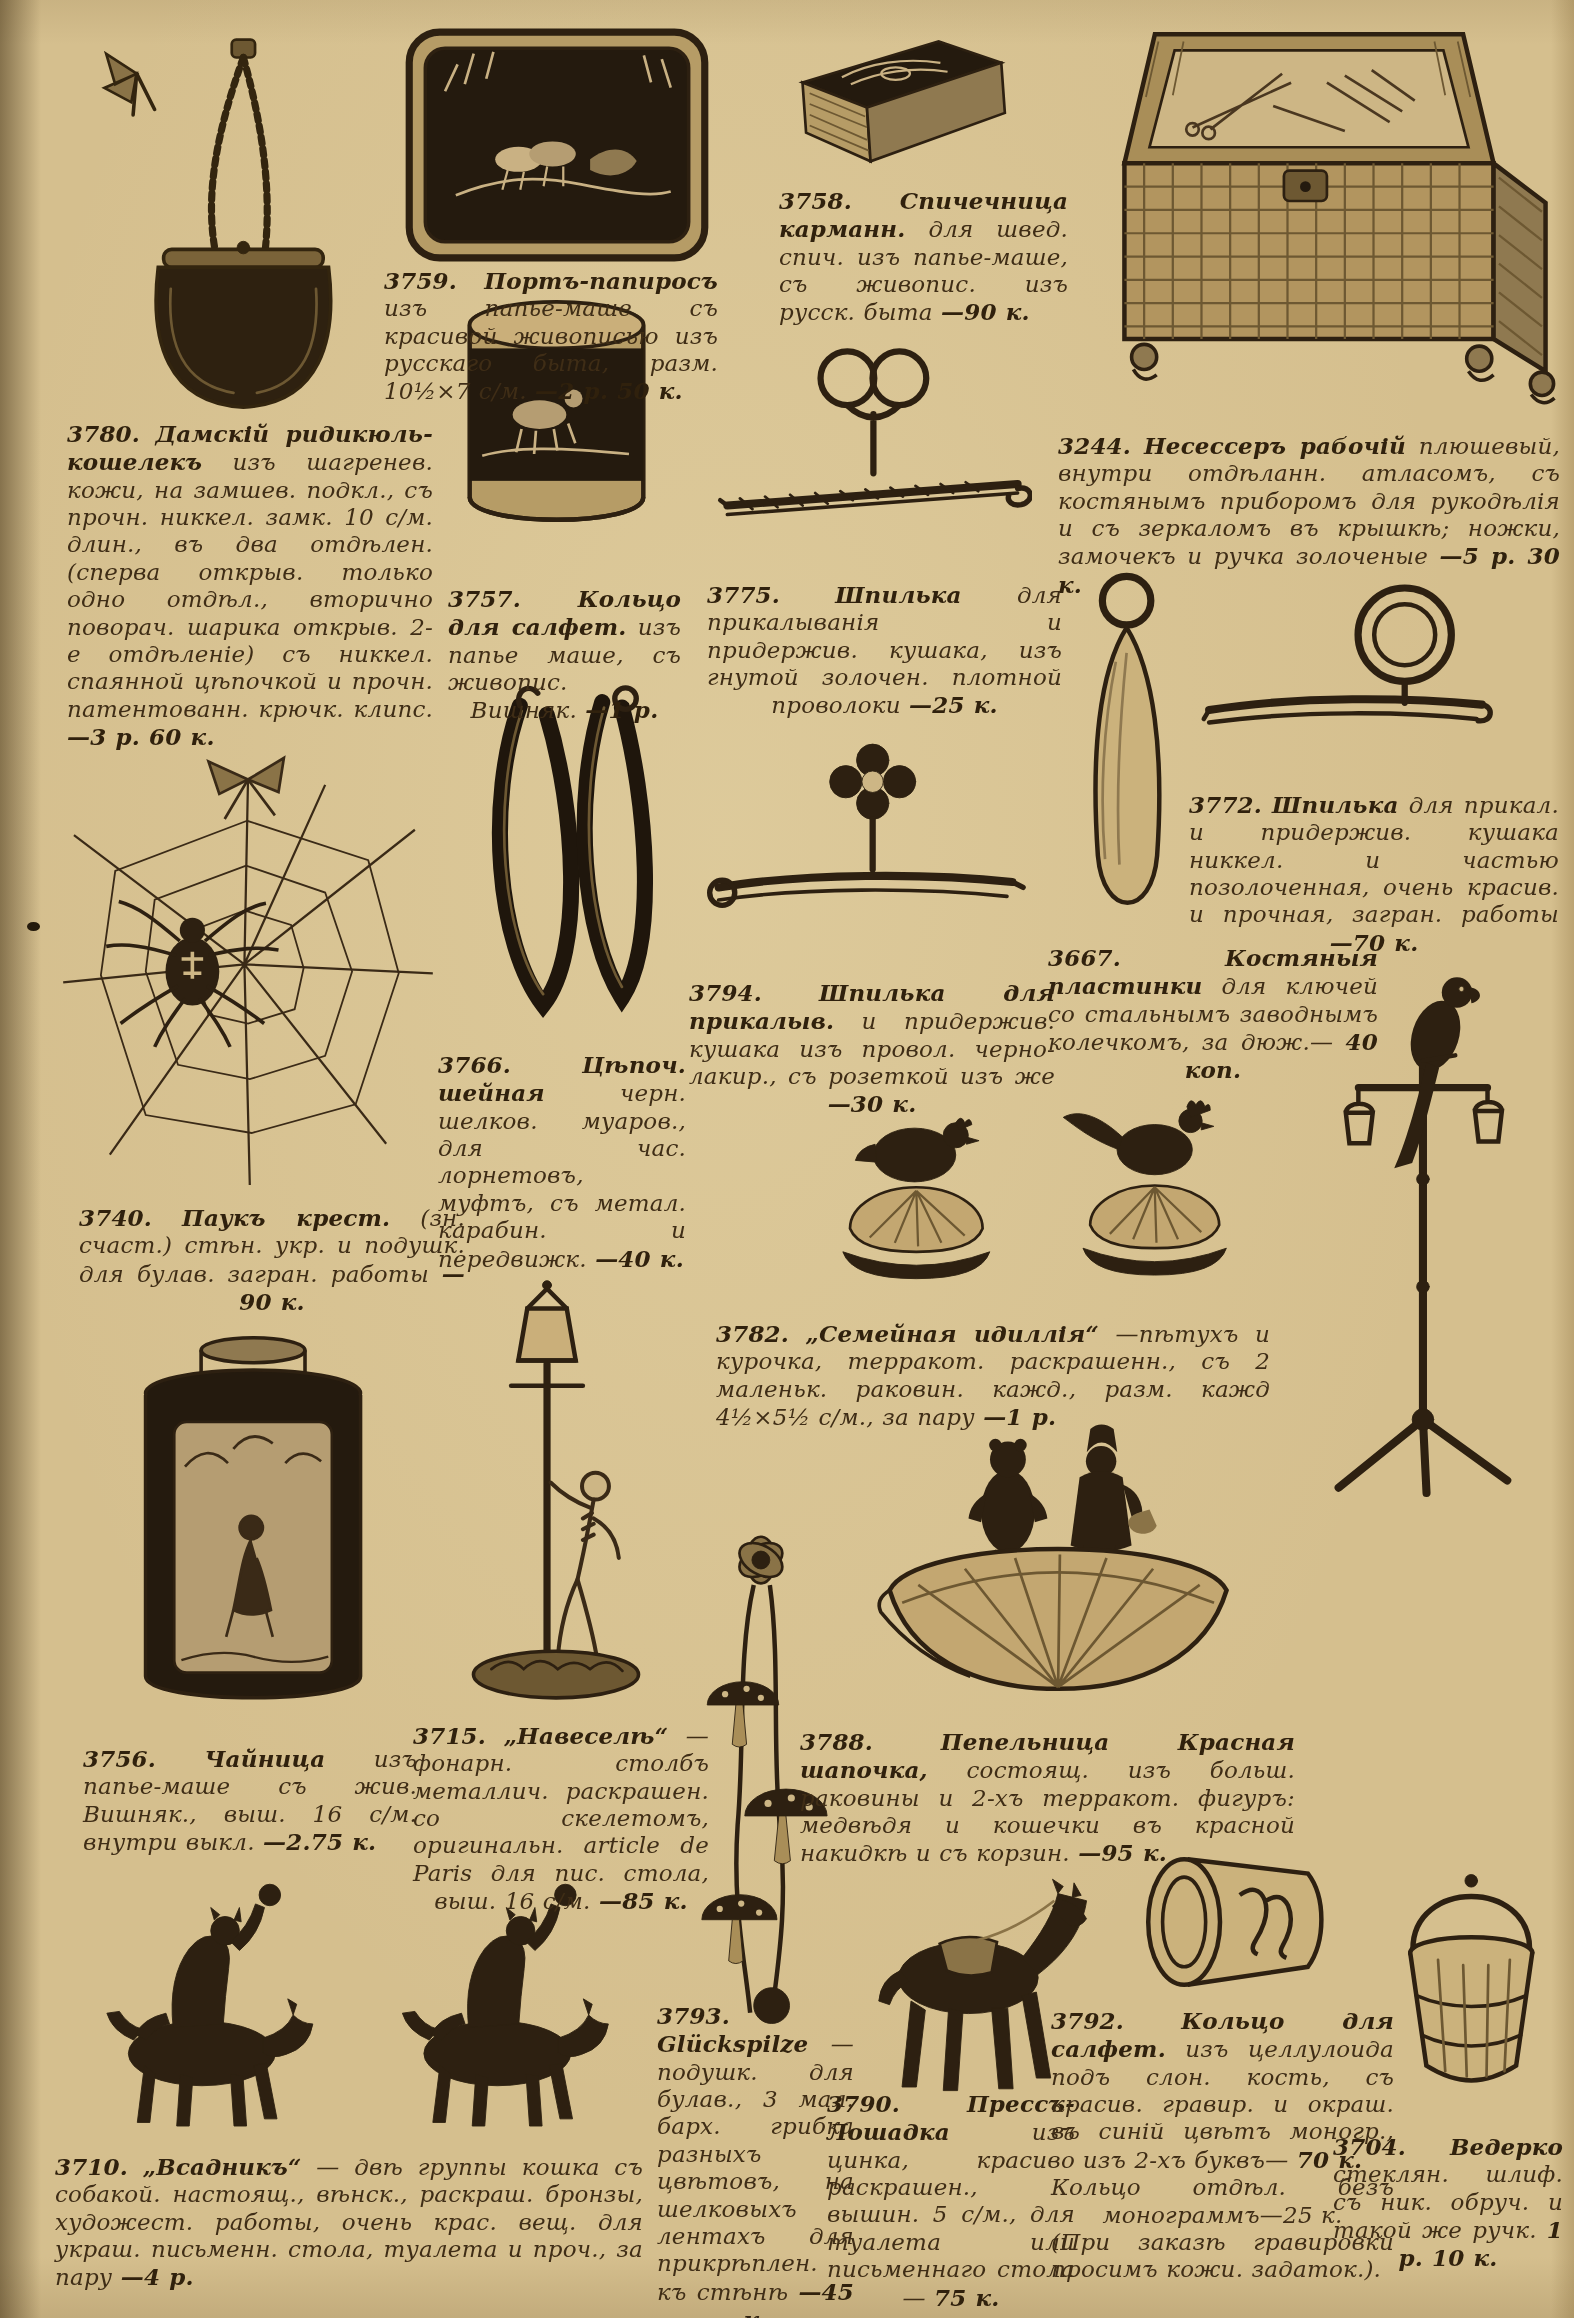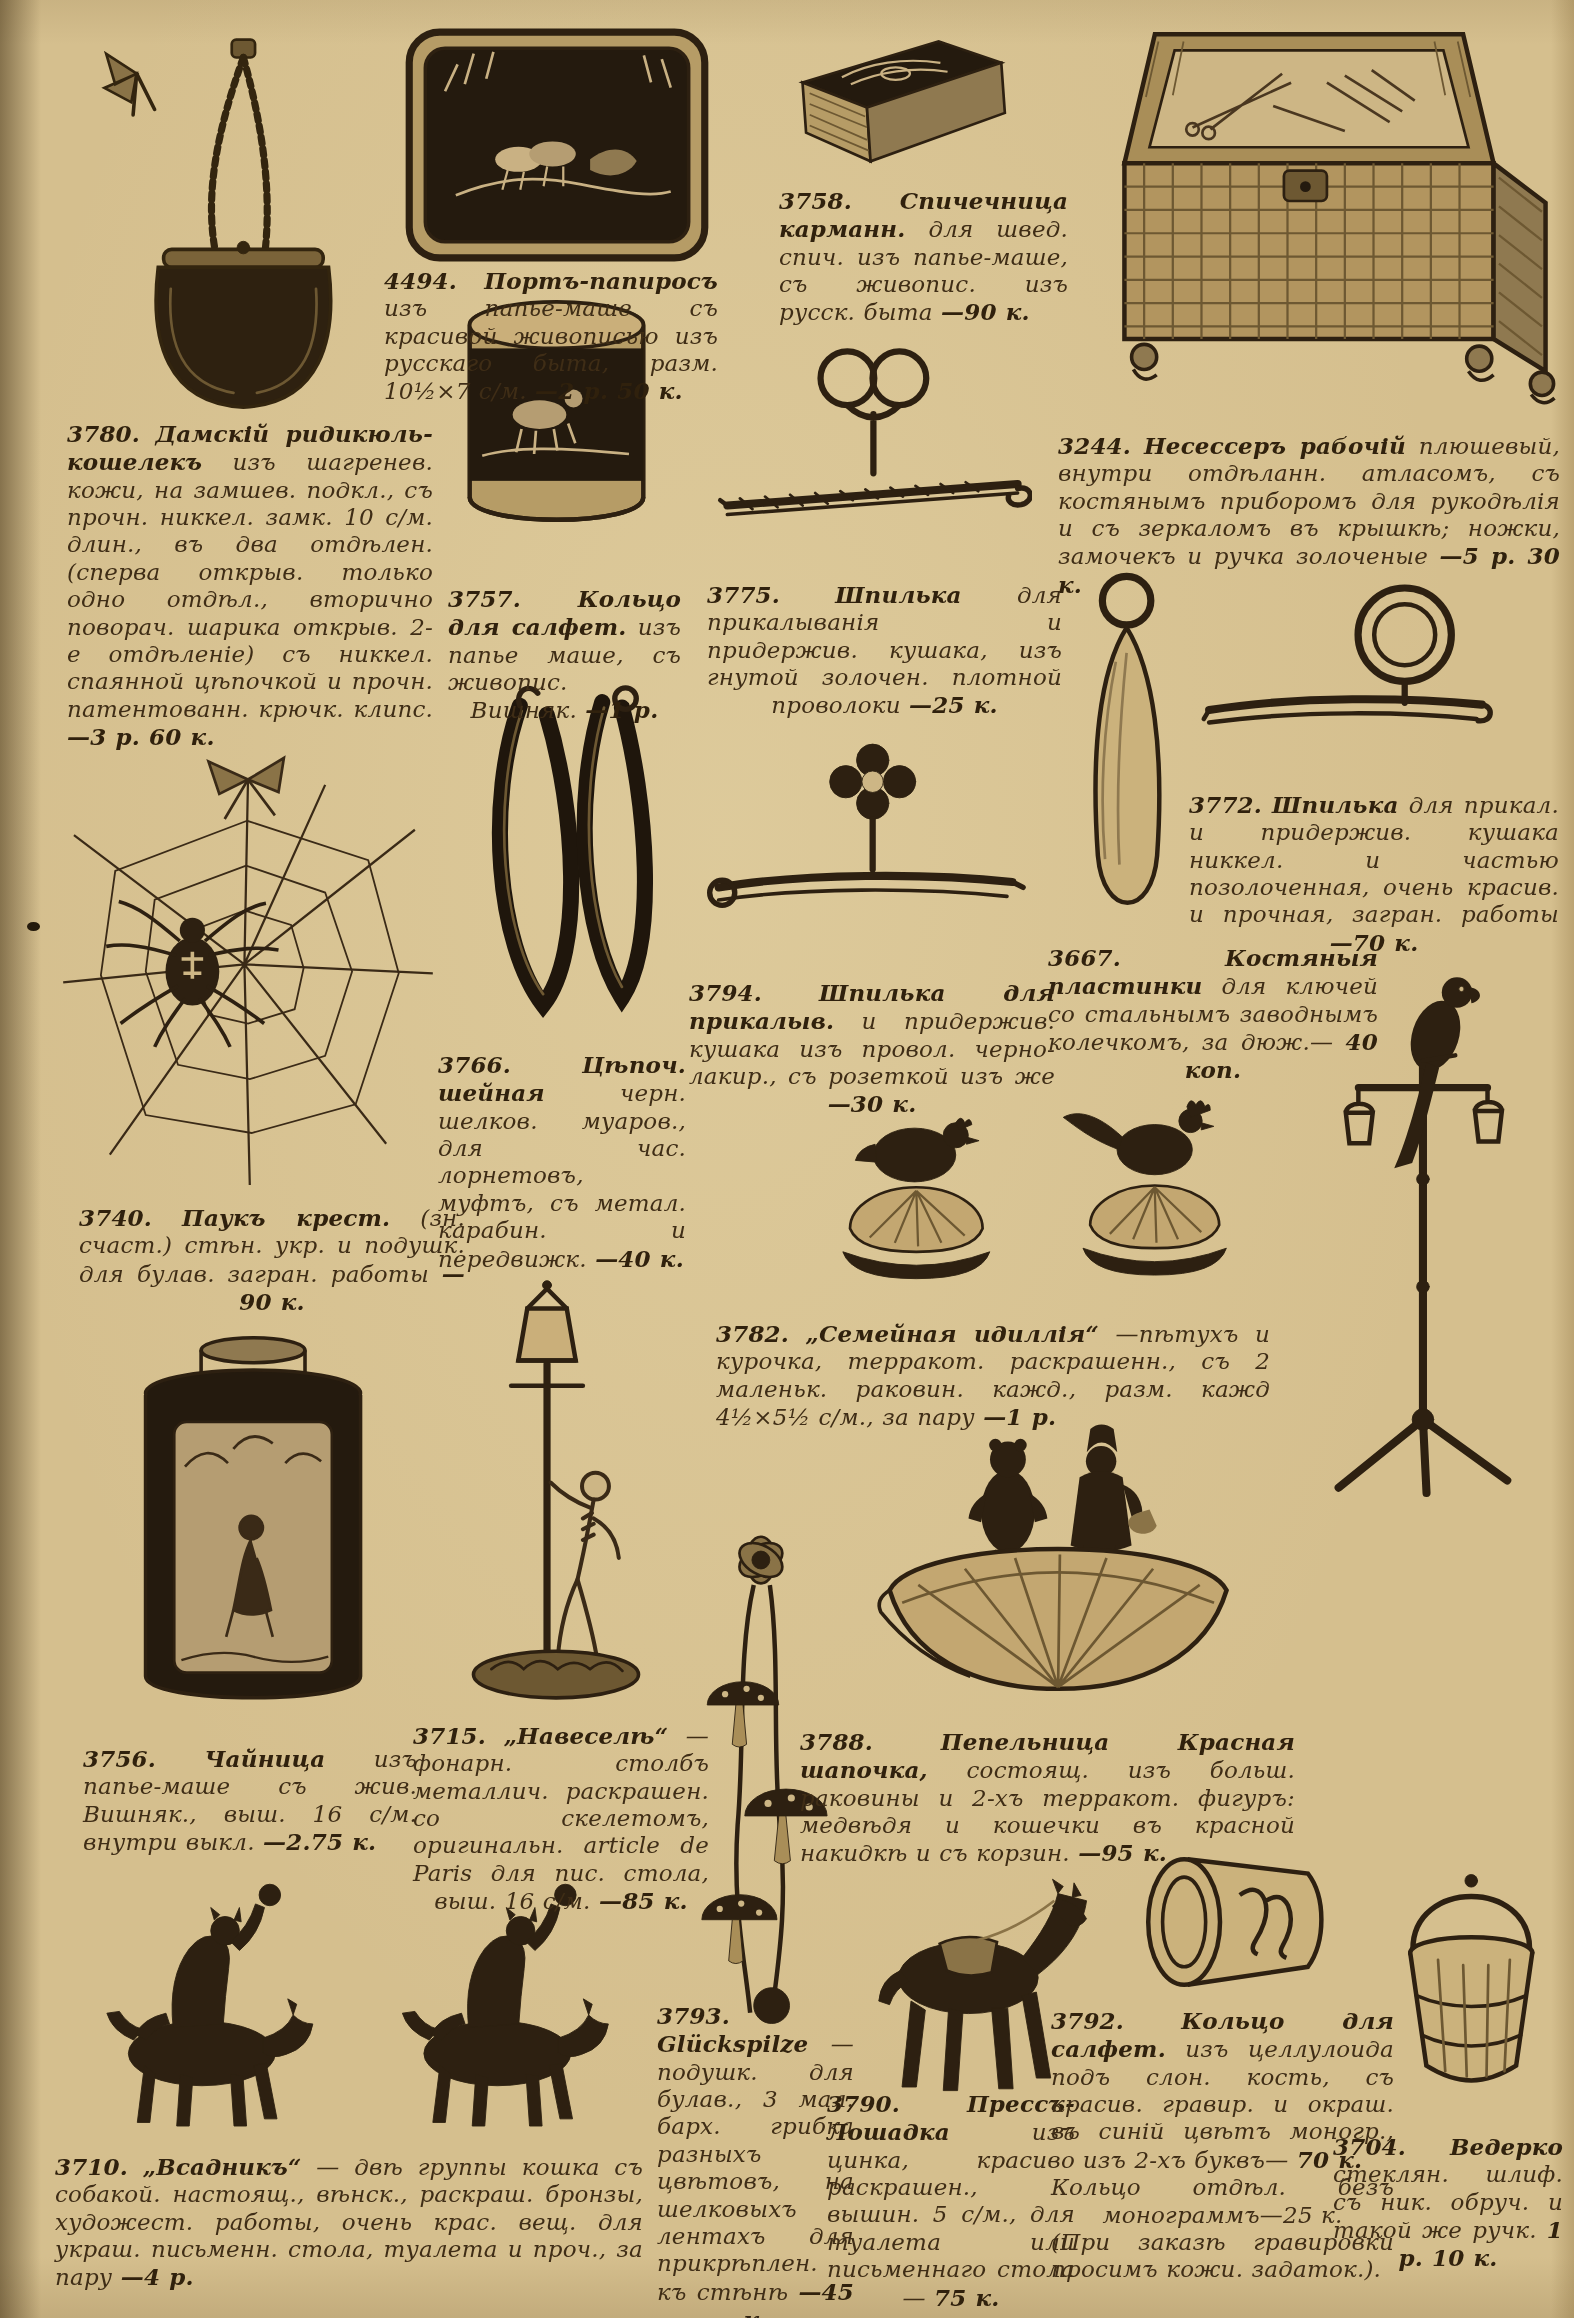--- a/index.html
+++ b/index.html
@@ -427,21 +427,21 @@
   <div class="blot" style="left:27px;top:922px;width:12.6px;height:9px"></div>
 
   <div class="txt" style="left:67px;top:420px;width:366px">
     <b>3780.</b>
     <b>Дамскій ридикюль-кошелекъ</b>
     <span>изъ шагренев. кожи, на замшев. подкл., съ прочн. никкел. замк. 10 с/м. длин., въ два отдѣлен. (сперва открыв. только одно отдѣл., вторично поворач. шарика открыв. 2-е отдѣленіе) съ никкел. спаянной цѣпочкой и прочн. патентованн. крючк. клипс.</span>
     <b>—3 р. 60 к.</b>
   </div>
 
   <div class="txt" style="left:384px;top:267px;width:334px">
-    <b>4494.</b>
+    <b>3759.</b>
     <b>Портъ-папиросъ</b>
     <span>изъ папье-маше съ красивой живописью изъ русскаго быта, разм. 10½×7 с/м.</span>
     <b>—2 р. 50 к.</b>
   </div>
 
   <div class="txt" style="left:779px;top:187px;width:289px">
     <b>3758.</b>
     <b>Спичечница карманн.</b>
     <span>для швед. спич. изъ папье-маше, съ живопис. изъ русск. быта</span>
     <b>—90 к.</b>

